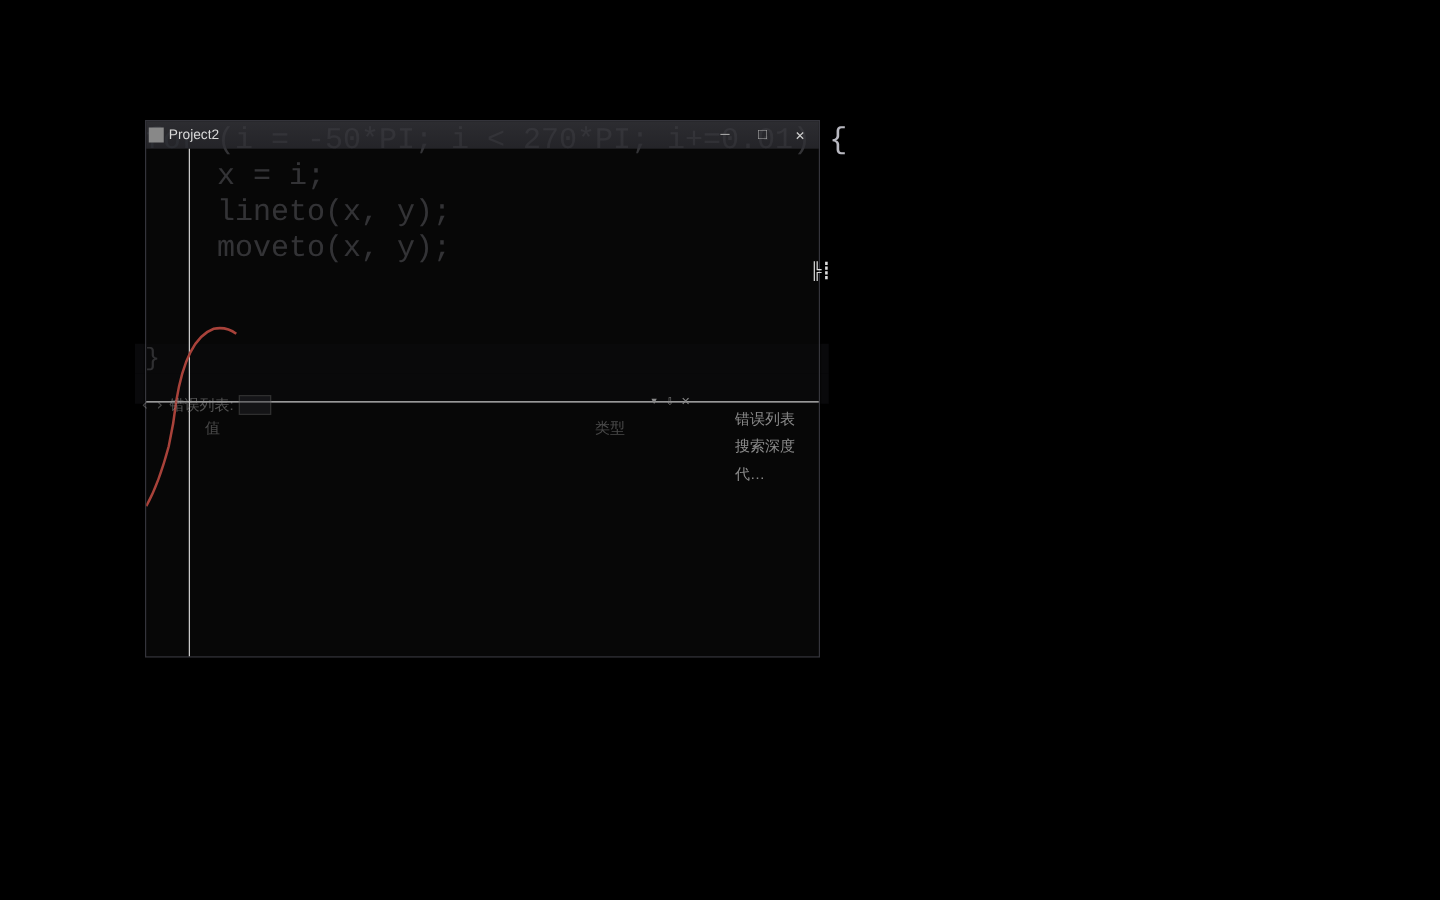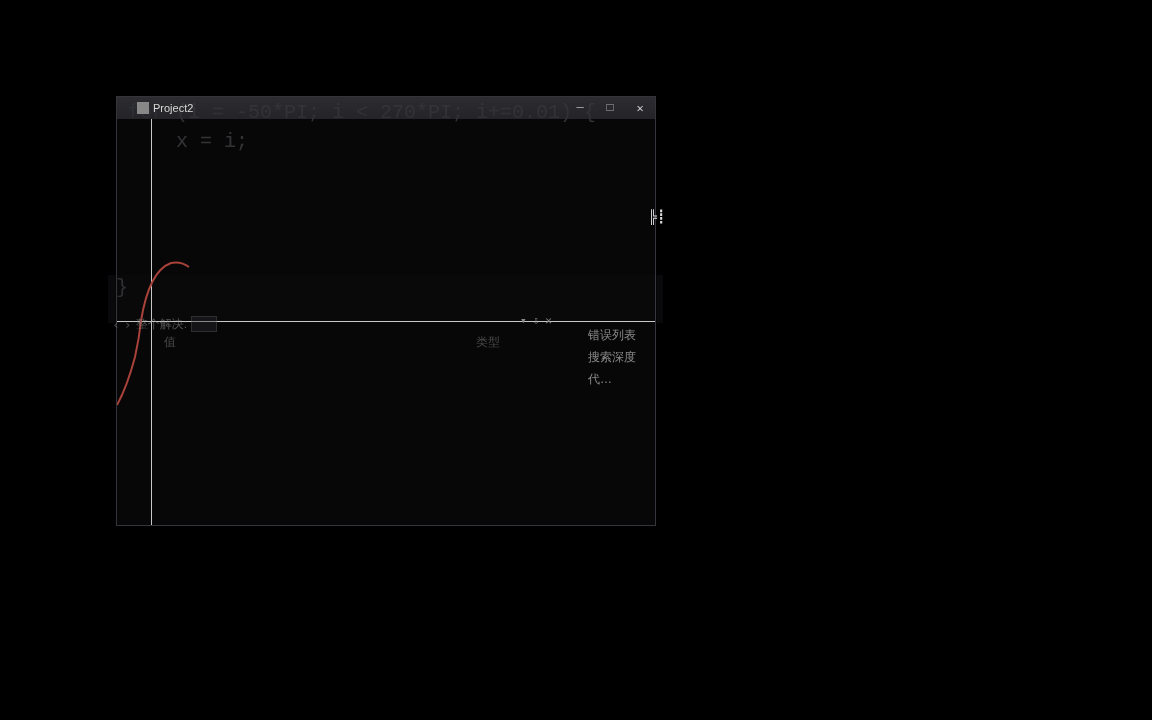--- a/index.html
+++ b/index.html
@@ -19,21 +19,21 @@
       height: 430px;
       background: rgba(20, 20, 22, 0.6);
       border: 1px solid rgba(80, 80, 90, 0.6);
       box-shadow: 0 0 0 1px rgba(0,0,0,0.4);
     }
     .titlebar {
       height: 22px;
       background: linear-gradient(to bottom, rgba(50,50,55,0.85), rgba(40,40,45,0.85));
       display: flex;
       align-items: center;
-      padding: 0 20px;
+      padding: 0 2px;
       position: relative;
     }
     .titlebar-icon {
       width: 12px;
       height: 12px;
       background: #888;
       margin-right: 4px;
     }
     .titlebar-title {
       color: #d8d8d8;
@@ -85,25 +85,25 @@
     .sine-curve {
       position: absolute;
       left: 0;
       top: 118px;
       width: 80px;
       height: 170px;
       pointer-events: none;
     }
     .code-behind {
       position: absolute;
-      left: 128px;
+      left: 116px;
       top: 98px;
       width: 550px;
       color: #b8b8c0;
-      font-size: 20px;
+      font-size: 24px;
       line-height: 29px;
       pointer-events: none;
       font-family: Consolas, "Courier New", monospace;
     }
     .code-line { white-space: pre; }
     .kw-for { color: #6e8596; }
     .brace-line {
       position: absolute;
       left: 116px;
       top: 276px;
@@ -189,20 +189,22 @@
   </style>
 </head>
 <body>
 
 <div class="code-bg-line" style="top: 275px;"></div>
 <div class="code-bg-line" style="top: 299px;"></div>
 
 <div class="code-behind">
   <div class="code-line"><span class="kw-for">for</span><span> (i = -50*PI; i &lt; 270*PI; i+=0.01) {</span></div>
   <div class="code-line">    x = i;</div>
+  <div class="code-line">    lineto(x, y);</div>
+  <div class="code-line">    moveto(x, y);</div>
 </div>
 <div class="brace-line">}</div>
 
 <div class="overlay-window">
   <div class="titlebar">
     <div class="titlebar-icon"></div>
     <div class="titlebar-title">Project2</div>
     <div class="titlebar-controls">
       <div class="titlebar-btn">─</div>
       <div class="titlebar-btn">□</div>
@@ -222,21 +224,21 @@
 <div class="mini-controls">
   <span>▾</span>
   <span>⇩</span>
   <span>✕</span>
 </div>
 
 <div class="bottom-panel">
   <div class="panel-tab-row">
     <span class="panel-nav">‹</span>
     <span class="panel-nav">›</span>
-    <span class="panel-label">整个解决:</span>
+    <span class="panel-label">错误列表:</span>
     <div class="depth-input"></div>
   </div>
   <div class="grid-header">
     <span>值</span>
     <span>类型</span>
   </div>
 </div>
 
 <div class="error-panel">
   <div>错误列表</div>

